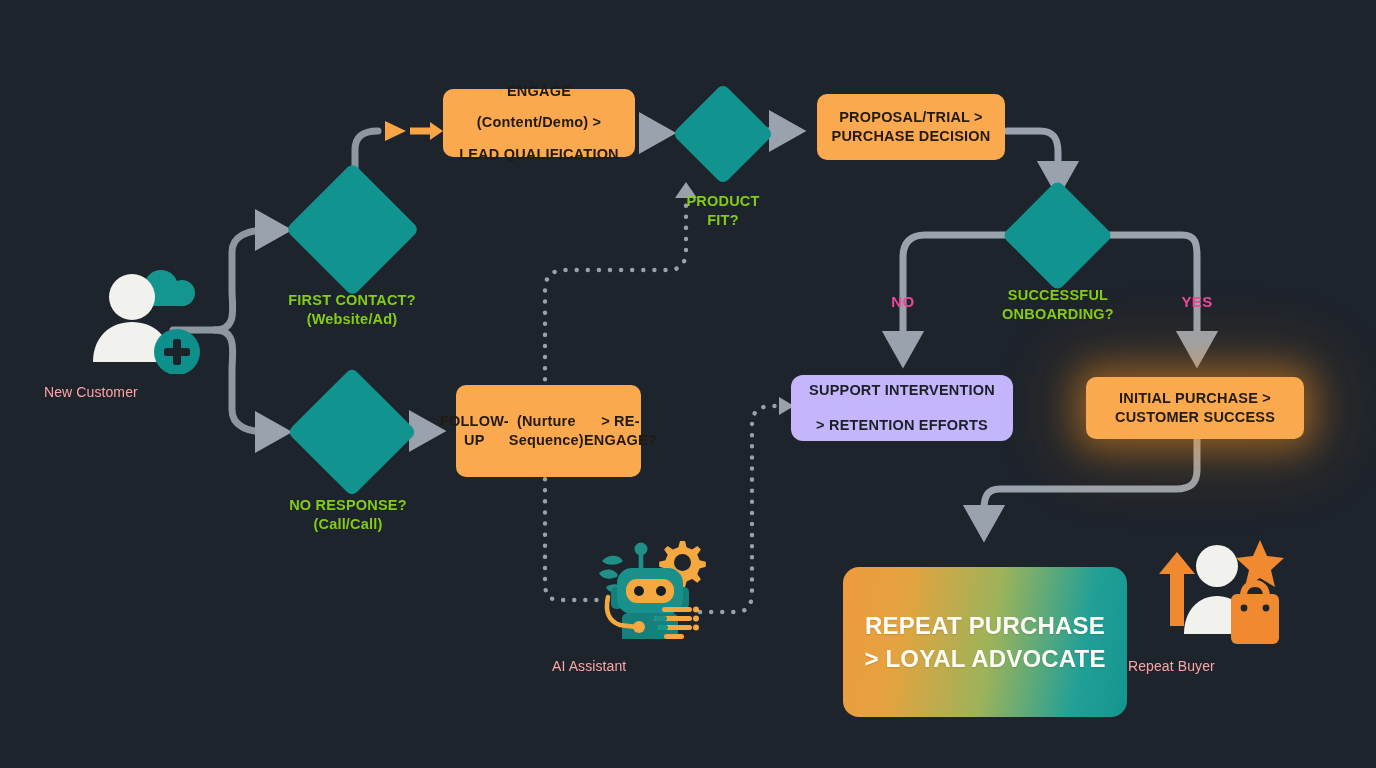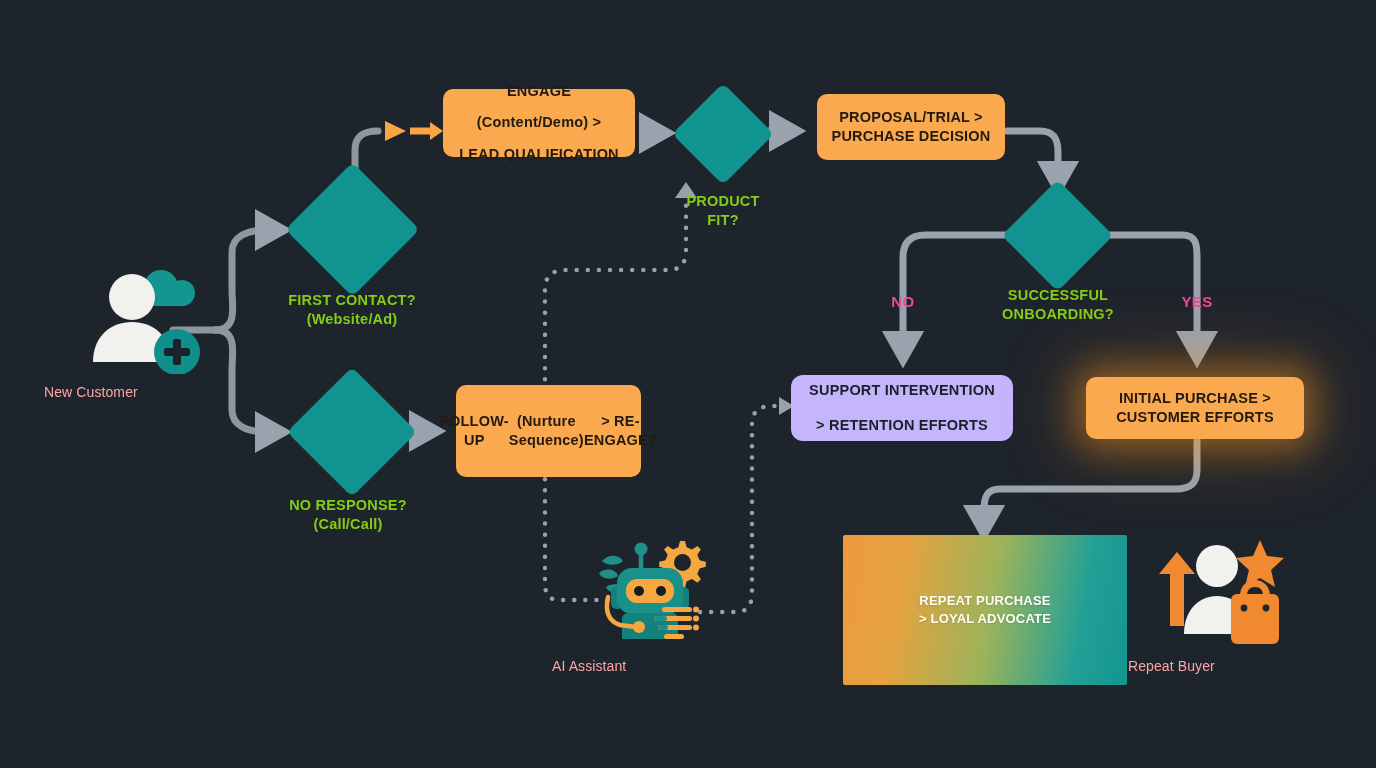--- a/index.html
+++ b/index.html
@@ -46,24 +46,25 @@
   }
   .proc.gray {
     background: #c4b5fd;
     color: #1b2027;
     border-radius: 12px;
     justify-content: space-between;
   }
   .proc.finale {
     background: linear-gradient(100deg, #ef9a3c 0%, #e4a33f 22%, #9cb35a 52%, #22a096 82%, #139590 100%);
     color: #fdfdf6;
-    font-size: 13px;
+    font-size: 24px;
     line-height: 1.38;
-    border-radius: 2px;
+    border-radius: 16px;
     text-shadow: 0 1px 2px rgba(0,0,0,0.13);
+    margin-top: 32px;
   }
   .diamond {
     position: absolute;
     background: #119490;
     transform: rotate(45deg);
     border-radius: 7px;
   }
   .dlabel {
     position: absolute;
     color: #84cc16;
@@ -229,21 +230,21 @@
     <div>&gt; RE-ENGAGE?</div>
   </div>
 
   <div class="node proc gray" style="left:791px; top:375px; width:222px; height:66px; flex-direction:column;">
     <div>SUPPORT INTERVENTION</div>
     <div>&gt; RETENTION EFFORTS</div>
   </div>
 
   <div class="node proc glow" style="left:1086px; top:377px; width:218px; height:62px; flex-direction:column;text-align:right;">
     <div>INITIAL PURCHASE &gt;</div>
-    <div>CUSTOMER EFFORTS</div>
+    <div>CUSTOMER SUCCESS</div>
   </div>
 
   <div class="node proc finale" style="left:843px; top:535px; width:284px; height:150px; flex-direction:column;">
     <div>REPEAT PURCHASE</div>
     <div>&gt; LOYAL ADVOCATE</div>
   </div>
 
   <div class="avatar" style="left:84px; top:262px; width:120px; height:112px;">
     <svg width="120" height="112" viewBox="0 0 120 112">
 

